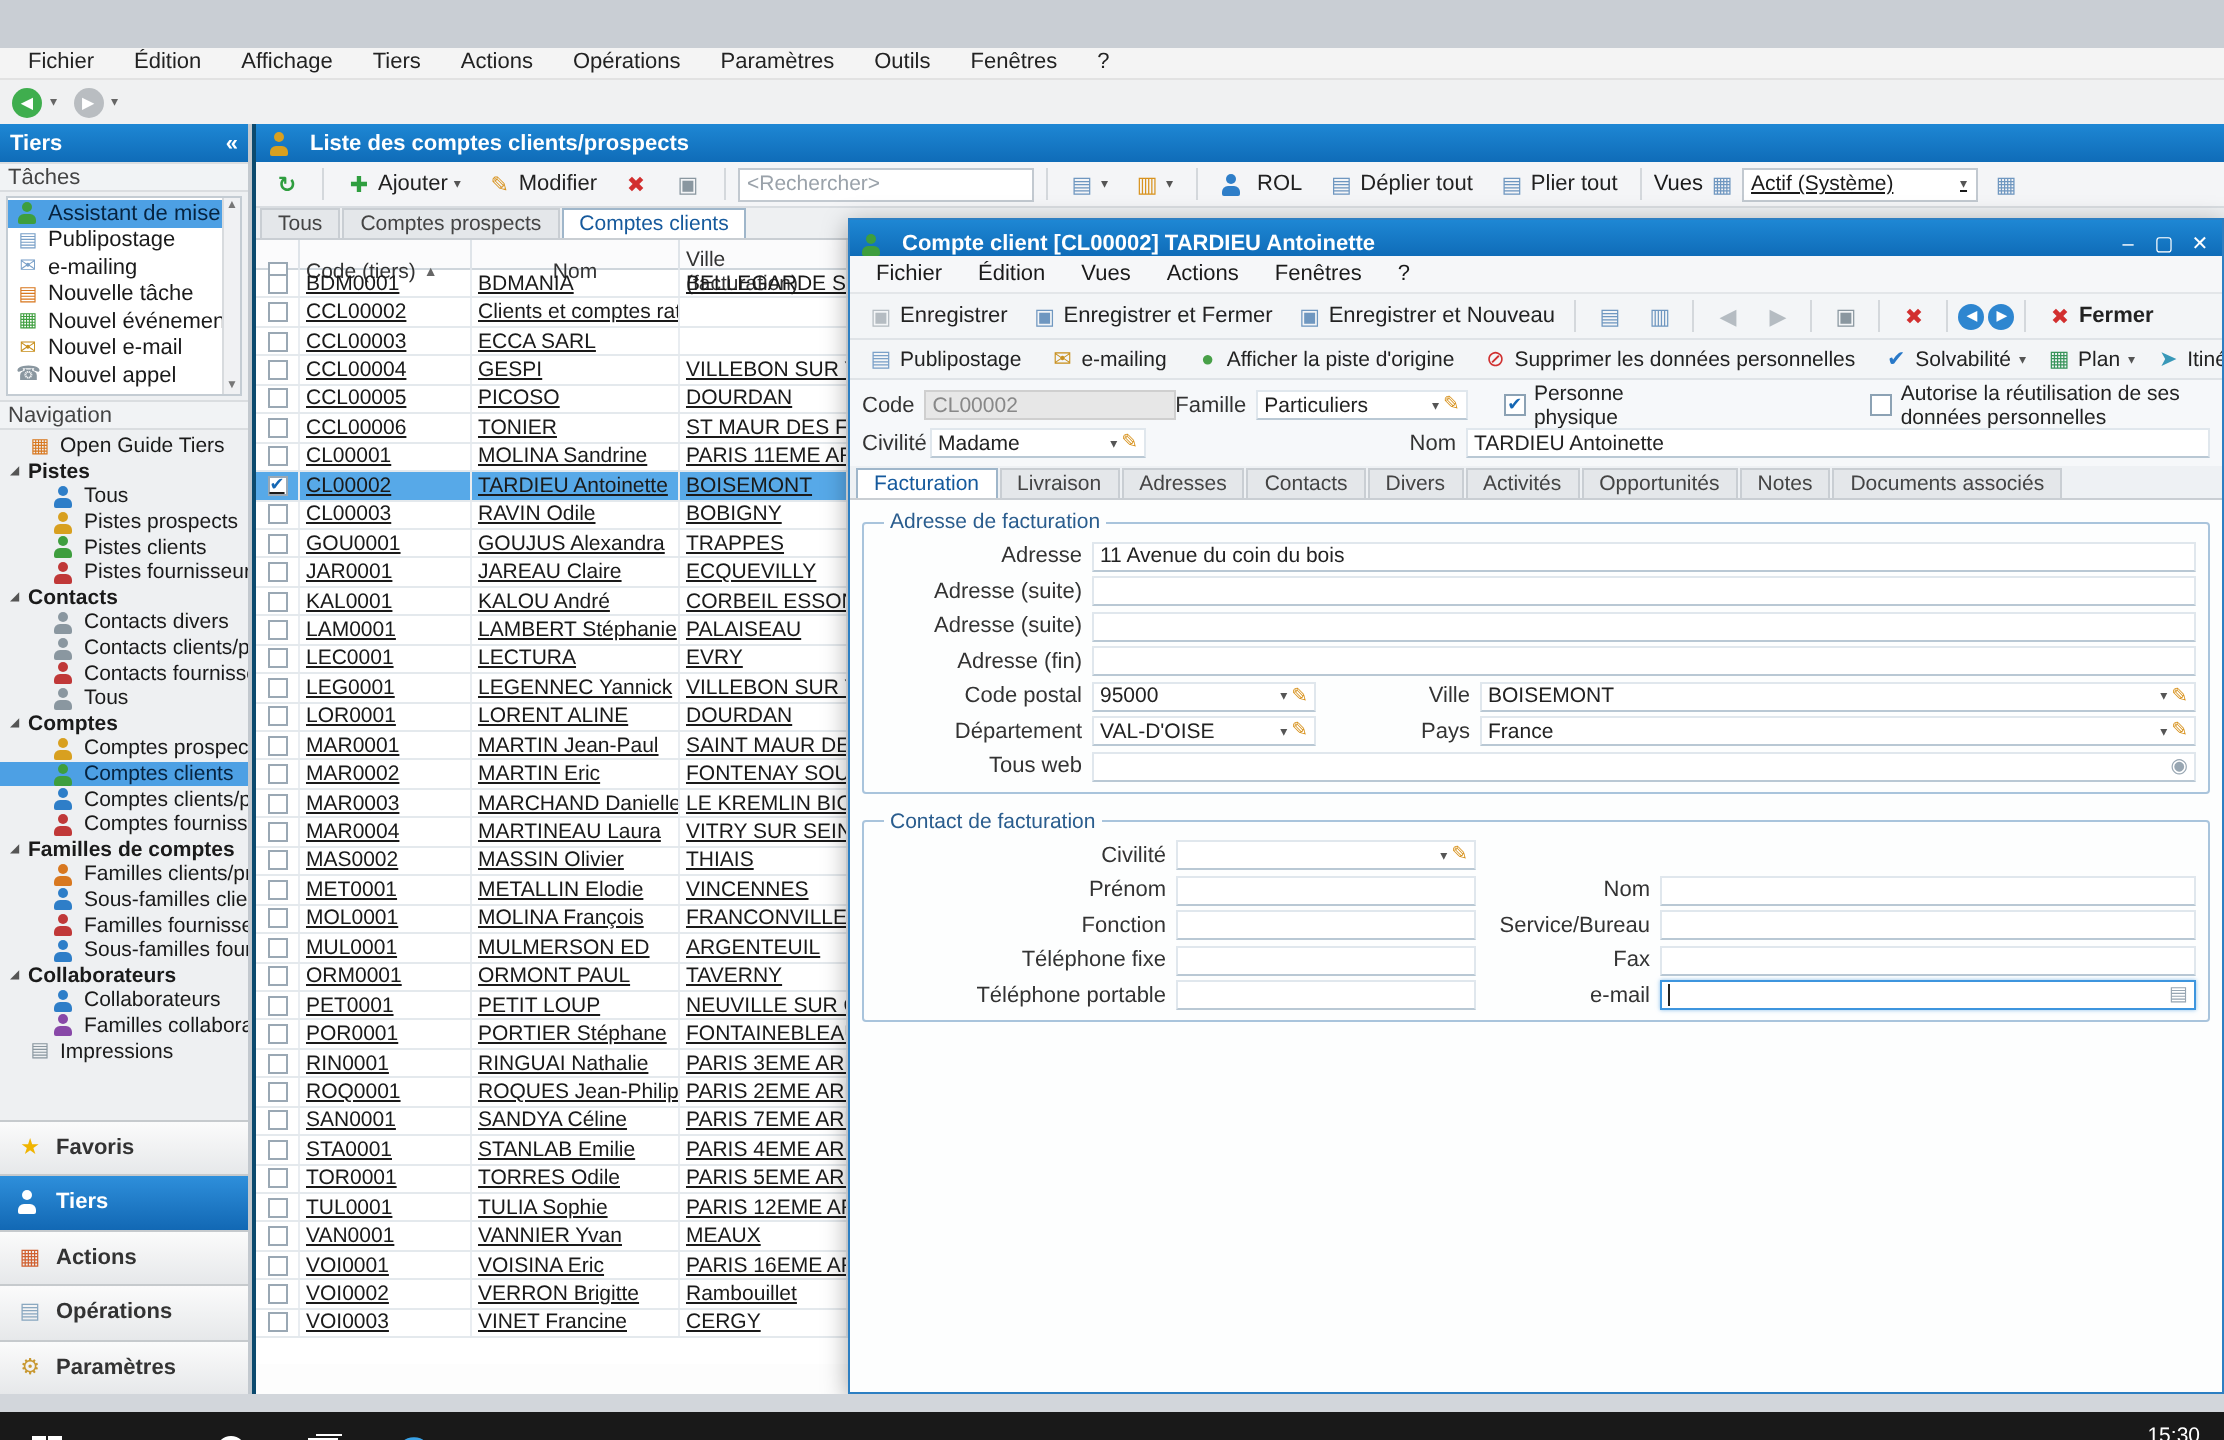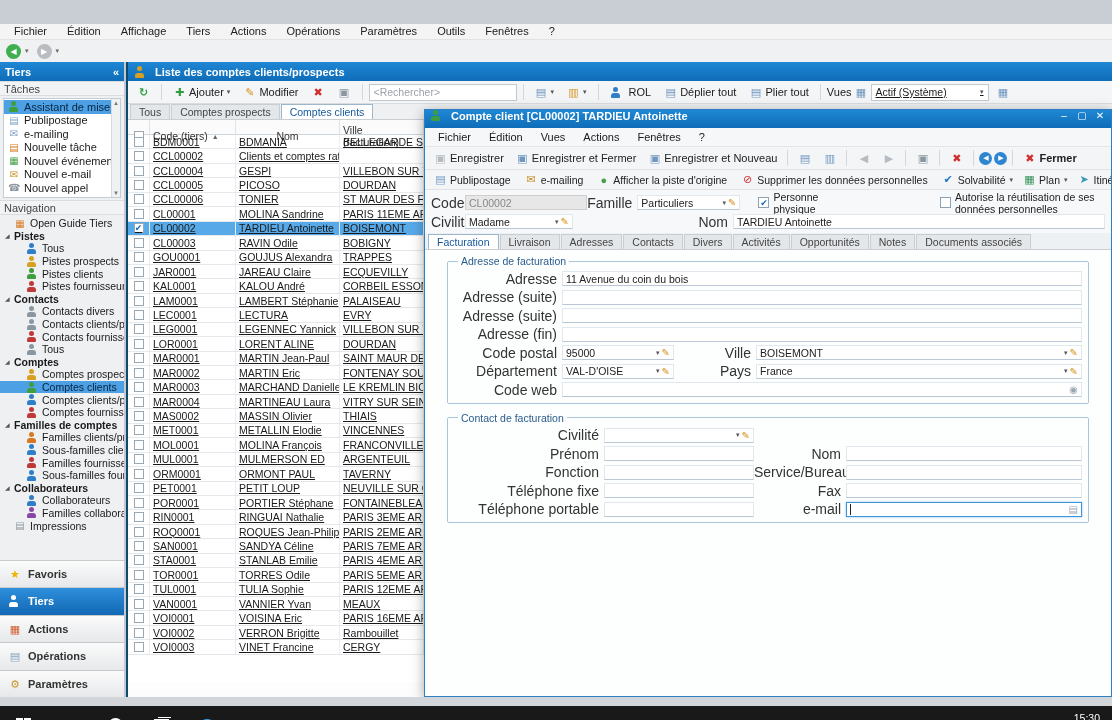--- a/index.html
+++ b/index.html
@@ -74,44 +74,44 @@
   .trow { display:flex; height:14.45px; border-bottom:1px solid #e4e9ed; font-size:10.5px; align-items:stretch; }
   .trow > span { border-right:1px solid #e9edf1; padding:0 3px; white-space:nowrap; overflow:hidden; display:flex; align-items:center; }
   .trow.selected { background:#57a9e8; }
   .trow.selected .cb::after { content:"✔"; }
   .sort { font-size:7px; color:#666; margin-left:4px; }
   .vscroll { position:absolute; right:0; top:58px; width:7px; height:562px; background:#f1f5f9; border-left:1px solid #dbe3ea; }
   .vscroll .thumb { margin:1px auto; width:5px; height:120px; background:#c3d5e4; border-radius:2px; }
 
   
   .dialog { position:absolute; left:424px; top:85px; width:688px; height:588px; background:#f6f8fa; border:1px solid #2d7fc2; box-shadow:0 3px 12px rgba(0,0,0,.35); display:flex; flex-direction:column; }
-  .d-title { height:18px; background:linear-gradient(#1e87d4,#0f6cb8); color:#fff; font-weight:bold; display:flex; align-items:flex-start; gap:5px; padding:0 5px; flex:none; }
+  .d-title { height:18px; background:linear-gradient(#1e87d4,#0f6cb8); color:#fff; font-weight:bold; display:flex; align-items:flex-end; gap:5px; padding:0 5px; flex:none; }
   .winbtns { margin-left:auto; display:flex; gap:6px; font-size:10px; font-weight:normal; }
   .winbtns span { width:12px; text-align:center; }
   .d-menu { height:19px; background:#f6f7f9; border-bottom:1px solid #e3e6e9; display:flex; align-items:center; padding-left:4px; flex:none; }
   .d-menu .menu-item { padding:0 9px; }
   .d-tb1 { height:23px; background:#f3f5f7; border-bottom:1px solid #dfe3e7; display:flex; align-items:center; padding:0 4px; gap:2px; flex:none; white-space:nowrap; }
   .bluecirc { width:13px; height:13px; border-radius:50%; background:#2e86d0; color:#fff; font-size:7px; display:inline-flex; align-items:center; justify-content:center; }
   .d-tb2 { height:20px; background:#f3f5f7; border-bottom:1px solid #dfe3e7; display:flex; align-items:center; padding:0 4px; flex:none; white-space:nowrap; overflow:hidden; }
   .t2 { display:inline-flex; align-items:center; gap:3px; padding:0 5px; font-size:10.5px; color:#222; }
   .t2 .caret { margin-left:1px; }
 
   .d-fields { background:#f6f8fa; padding:3px 6px 2px; flex:none; }
   .frow { display:flex; align-items:center; height:19px; }
-  .flabel { color:#333; padding-right:5px; text-align:right; font-size:14px; }
+  .flabel { color:#333; padding-right:5px; text-align:right; font-size:11px; }
   .finput { height:15px; background:#fff; border:1px solid #e0e7ed; border-bottom-color:#b9c8d4; display:flex; align-items:center; padding:0 3px; font-size:10.5px; color:#222; }
   .finput.ro { background:#e7e7e7; border-color:#cfcfcf; color:#888; }
   .finput .sp { flex:1; }
   .pencil { color:#d8931f; font-size:10px; margin-left:2px; }
   .chk { width:11px; height:11px; border:1px solid #8ca2b4; background:#fff; display:inline-flex; align-items:center; justify-content:center; font-size:9px; color:#1668b4; margin-right:4px; flex:none; }
   .chk.checked::after { content:"✔"; }
   .cbox { display:inline-flex; align-items:center; font-size:10.5px; color:#222; }
 
   .d-tabs { height:17px; background:#eef1f4; display:flex; align-items:flex-end; padding-left:3px; gap:1px; border-bottom:1px solid #c9ced3; flex:none; }
-  .d-body { flex:1; background:#fdfefe; overflow:hidden; padding:3px 20px; }
+  .d-body { flex:1; background:#fdfefe; overflow:hidden; padding:3px 4px; }
   fieldset { border:1px solid #a9c4dc; border-radius:2px; margin:2px 2px 8px; padding:1px 6px 5px; }
   legend { color:#2a5d8e; font-size:10.5px; padding:0 3px; margin-left:4px; }
   .arow { display:flex; align-items:center; margin-top:2.5px; }
   .fs1 .flabel { width:108px; flex:none; }
   .fs1 .short { width:112px; flex:none; }
   .fs1 .rlabel { width:82px; flex:none; text-align:right; padding-right:5px; }
   .fs2 .flabel { width:150px; flex:none; }
   .fs2 .short { width:150px; flex:none; }
   .fs2 .rlabel { width:92px; flex:none; text-align:right; padding-right:5px; }
   .grow { flex:1; }
@@ -466,20 +466,28 @@
 
           <div class="trow">
             <span class="cb-cell">
               <span class="cb"></span>
             </span>
             <span class="c-code">CCL00002</span>
             <span class="c-nom">Clients et comptes rattachés</span>
             <span class="c-ville"></span>
           </div>
 
+          <div class="trow">
+            <span class="cb-cell">
+              <span class="cb"></span>
+            </span>
+            <span class="c-code">CCL00003</span>
+            <span class="c-nom">ECCA SARL</span>
+            <span class="c-ville"></span>
+          </div>
 
           <div class="trow">
             <span class="cb-cell">
               <span class="cb"></span>
             </span>
             <span class="c-code">CCL00004</span>
             <span class="c-nom">GESPI</span>
             <span class="c-ville">VILLEBON SUR YVETTE</span>
           </div>
 
@@ -997,21 +1005,21 @@
             </span>
           <span class="flabel rlabel">Pays</span>
           <span class="finput grow">
               <span>France</span>
               <span class="sp"></span>
               <span class="caret">▾</span>
               <span class="pencil">✎</span>
             </span>
         </div>
         <div class="arow">
-          <span class="flabel">Code web</span>
+          <span class="flabel">Tous web</span>
           <span class="finput grow">
               <span></span>
               <span class="ic-end">◉</span>
             </span>
         </div>
       </fieldset>
 
       <fieldset class="fs2">
         <legend>Contact de facturation</legend>
         <div class="arow">

